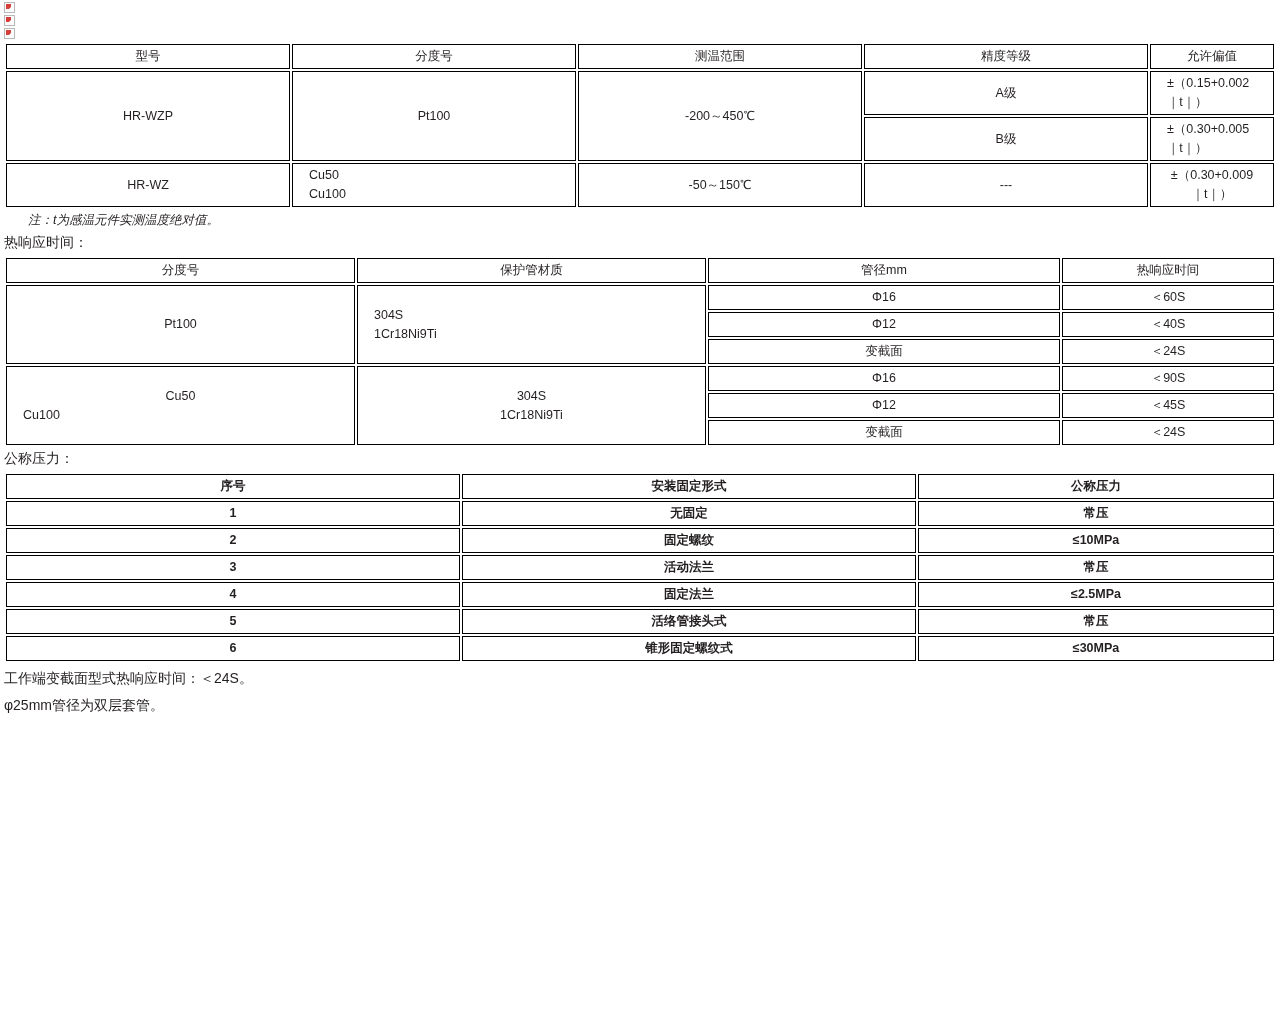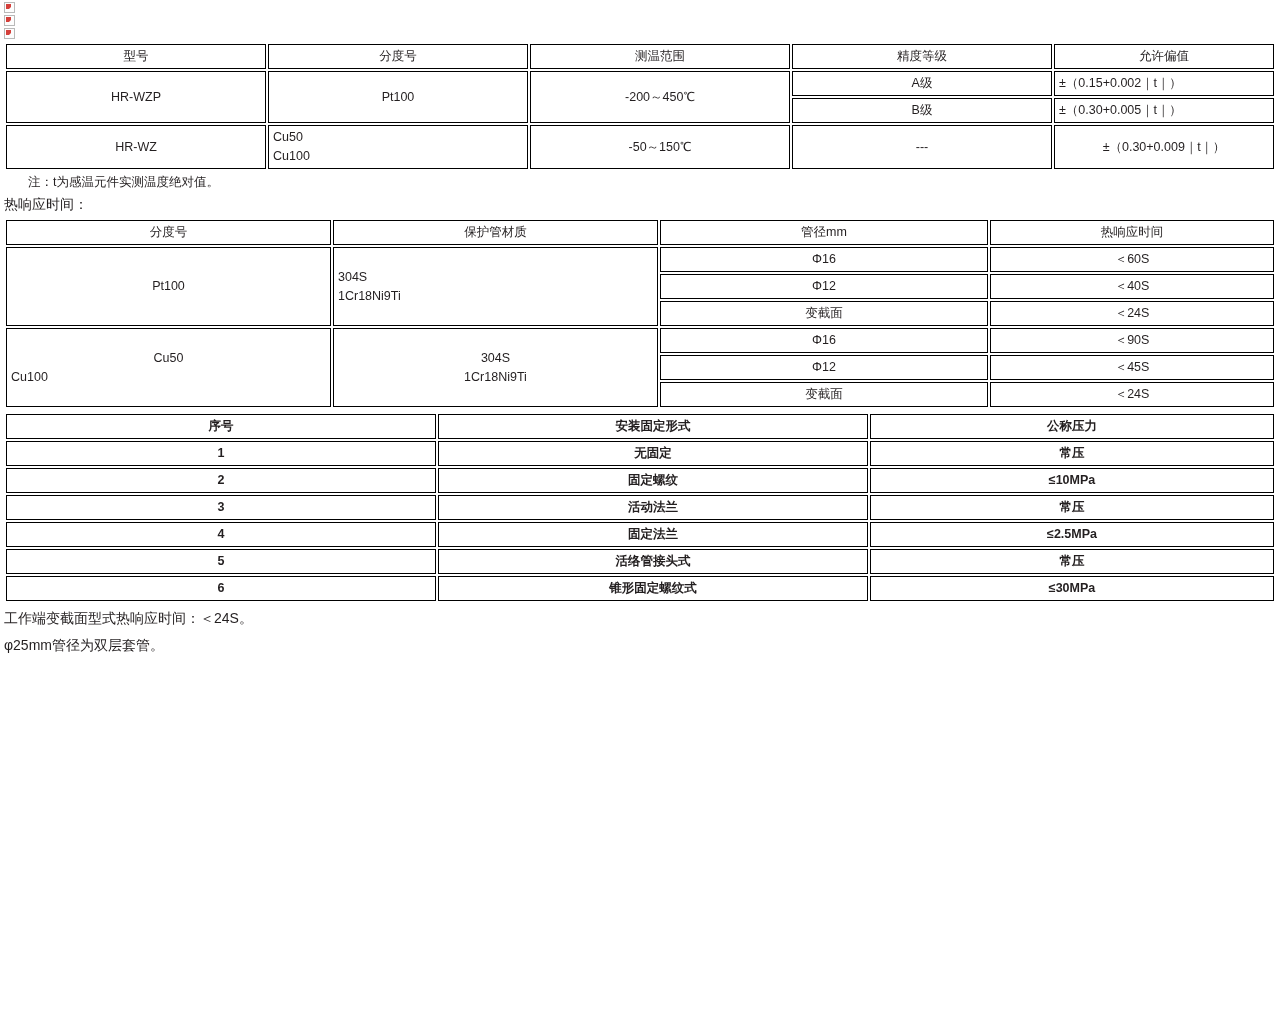--- a/index.html
+++ b/index.html
@@ -63,38 +63,39 @@
   }
   .feat {
     line-height: 24px;
     margin: 0 0 0 16px;
     font-size: 12.5px;
   }
   .note {
     line-height: 22px;
     margin: 0 0 0 28px;
     font-size: 12.5px;
+    font-style: italic;
   }
   .label {
     line-height: 22px;
     margin: 0 0 0 4px;
     font-size: 14px;
   }
   table {
     border-collapse: separate;
     border-spacing: 2px;
     width: 1272px;
     margin: 3px 0 0 4px;
     font-size: 12.5px;
   }
   table td {
     border: 1px solid #000000;
     text-align: center;
     vertical-align: middle;
-    padding: 2px 4px;
+    padding: 2px 16px;
     line-height: 19px;
   }
   td.lefty {
     text-align: left;
     margin-top: 8px;
   }
   .t-spec td { height: 18px; }
   .t-resp td { height: 18px; }
   .t-press td { height: 17px; font-weight: bold; }
   .tail {
@@ -211,20 +212,21 @@
       <td>Φ12</td>
       <td>＜45S</td>
     </tr>
     <tr>
       <td>变截面</td>
       <td>＜24S</td>
     </tr>
   </tbody>
     </table>
 
+  <div class="label">公称压力：</div>
 
   <table class="t-press">
     <tbody>
         <tr>
       <td style="width:420px">序号</td>
       <td style="width:420px">安装固定形式</td>
       <td>公称压力</td>
     </tr>
     <tr>
       <td>1</td>

